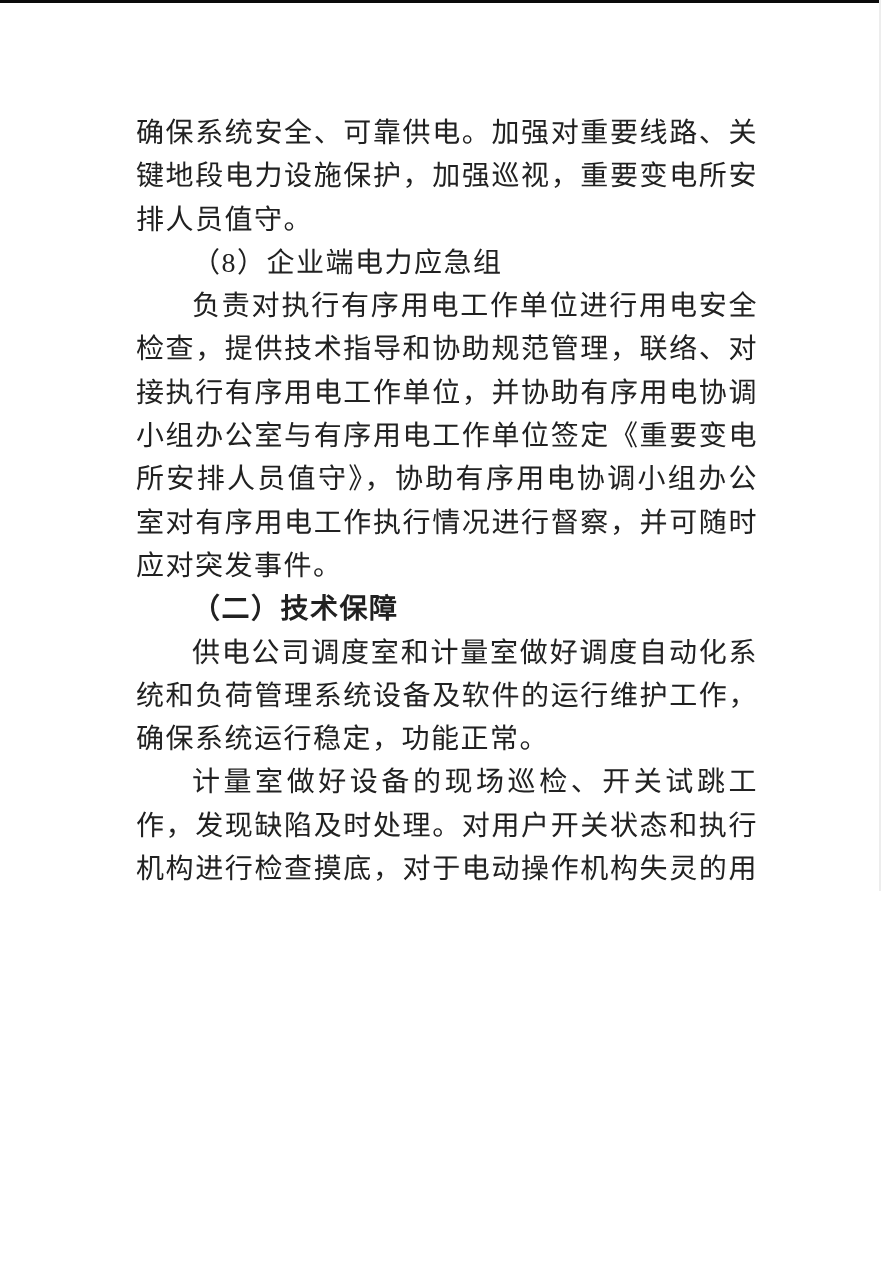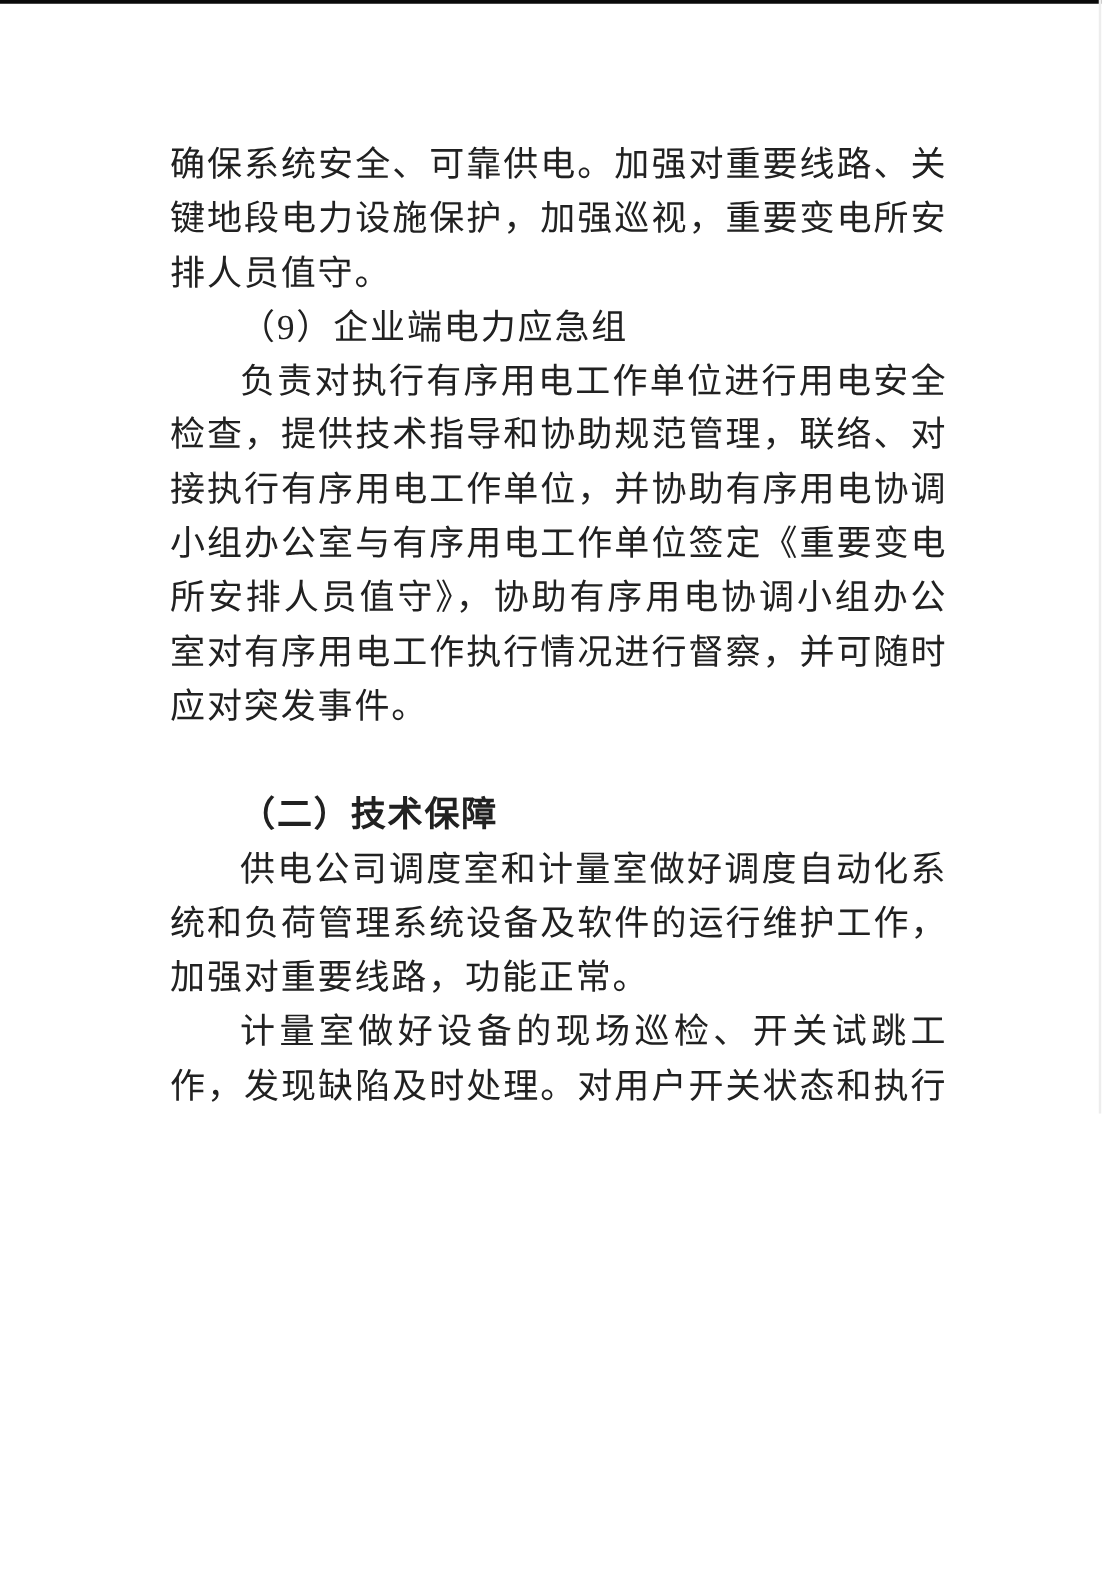--- a/index.html
+++ b/index.html
@@ -48,21 +48,20 @@
   .content p {
     margin: 0;
     padding: 0;
     text-indent: 2em;
   }
   .content p.no-indent {
     text-indent: 0;
   }
   .content p.bold-heading {
     font-weight: 700;
-    margin-top: 44px;
   }
   .footer {
     position: absolute;
     left: 0;
     top: 1170px;
     width: 892px;
     text-align: center;
     font-size: 26px;
     letter-spacing: 2px;
     color: #14532d;
@@ -71,24 +70,24 @@
 </head>
 <body>
 
 <div class="page">
 
   <div class="scan-edge-top"></div>
   <div class="scan-artifact-line"></div>
 
   <div class="content">
     <p class="no-indent">确保系统安全、可靠供电。加强对重要线路、关键地段电力设施保护，加强巡视，重要变电所安排人员值守。</p>
-    <p>（9）企业端电力应急组</p>
+    <p>（8）企业端电力应急组</p>
     <p>负责对执行有序用电工作单位进行用电安全检查，提供技术指导和协助规范管理，联络、对接执行有序用电工作单位，并协助有序用电协调小组办公室与有序用电工作单位签定《重要变电所安排人员值守》，协助有序用电协调小组办公室对有序用电工作执行情况进行督察，并可随时应对突发事件。</p>
     <p class="bold-heading">（二）技术保障</p>
-    <p>供电公司调度室和计量室做好调度自动化系统和负荷管理系统设备及软件的运行维护工作，加强对重要线路，功能正常。</p>
+    <p>供电公司调度室和计量室做好调度自动化系统和负荷管理系统设备及软件的运行维护工作，确保系统运行稳定，功能正常。</p>
     <p>计量室做好设备的现场巡检、开关试跳工作，发现缺陷及时处理。对用户开关状态和执行机构进行检查摸底，对于电动操作机构失灵的用户，开出整改通知单，限期整改，保证开关能按照负管终端指令正确动作。要做好现场资料的核对工作，补充和完善系统档案资料，使机内资料与现场一致，确保系统功率数据采集计算正确，操作准确无误。</p>
 
   </div>
 
   <div class="footer">
     <span>— 22 —</span>
   </div>
 
 </div>
 

